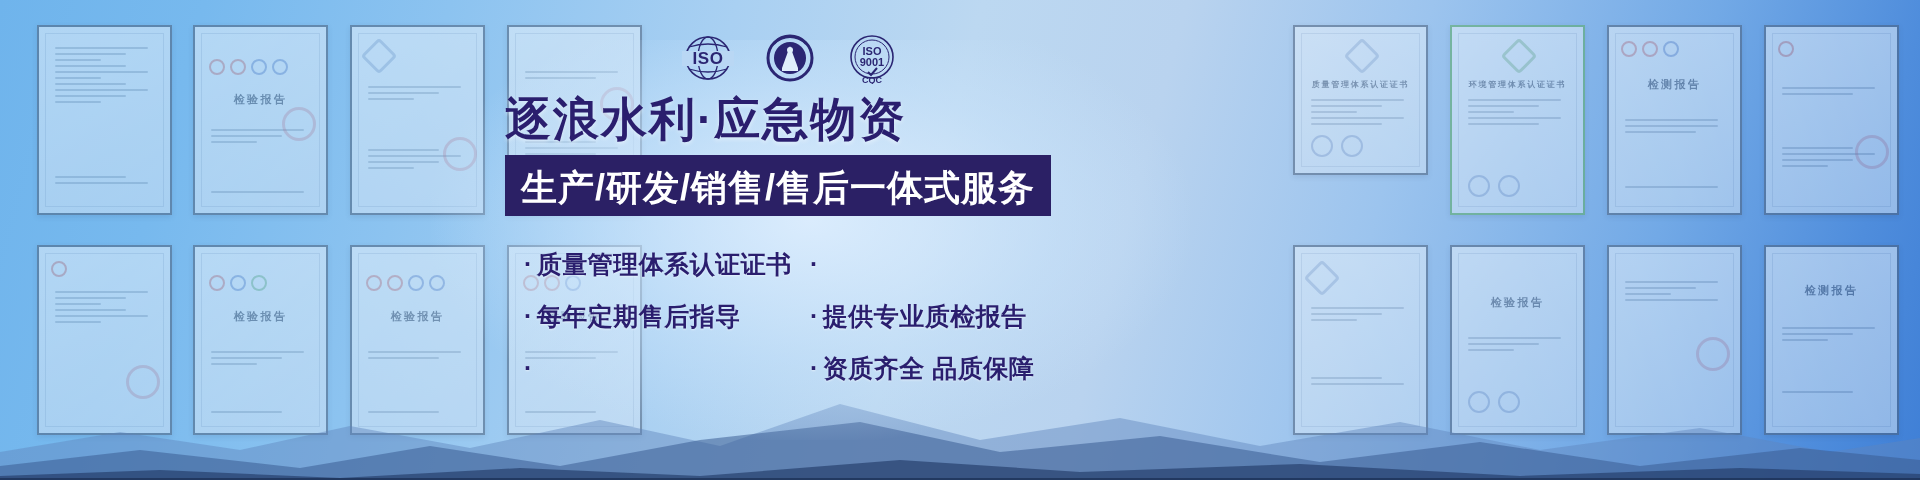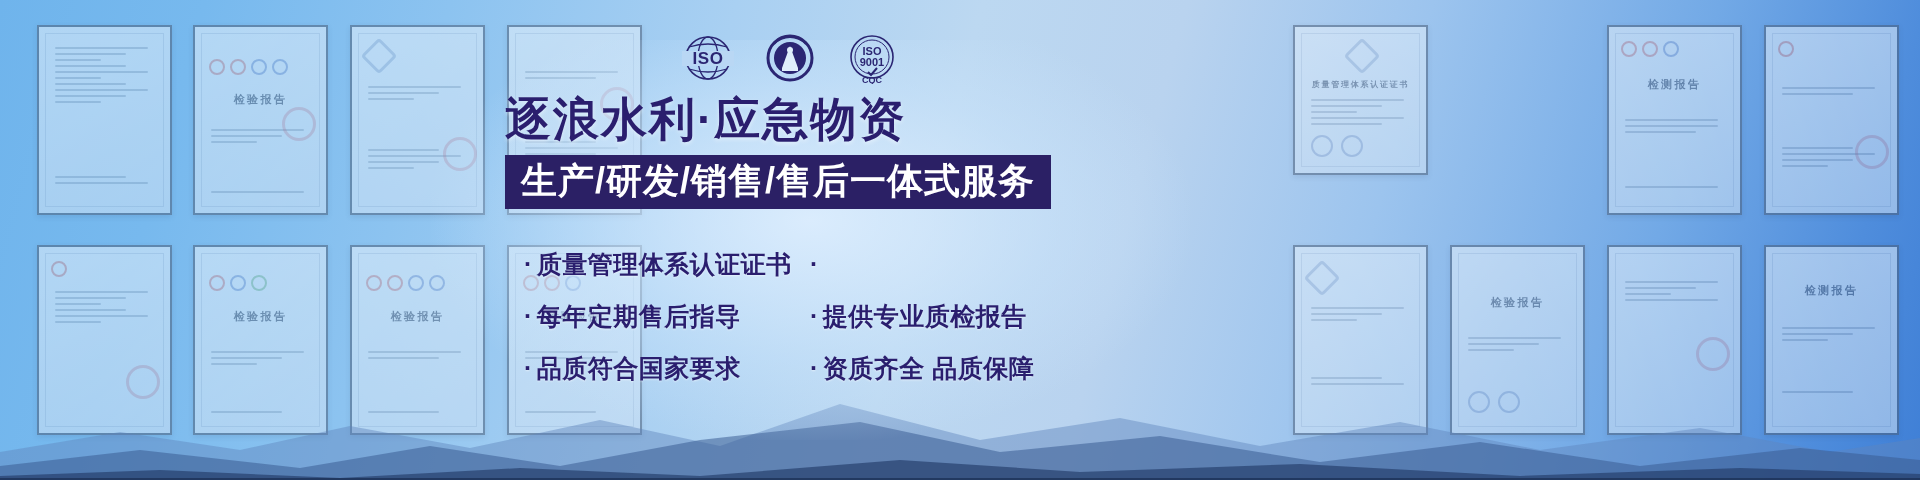--- a/index.html
+++ b/index.html
@@ -87,21 +87,21 @@
   }
   .title{
     font-family:"Liberation Sans","DejaVu Sans",sans-serif;
     font-size:46px;line-height:1.0;font-weight:700;
     letter-spacing:2px;color:#2a1e6e;white-space:nowrap;
     text-shadow:0 2px 4px rgba(255,255,255,.45);
   }
   .subbar{
     margin-top:13px;
     background:#2b2065;
-    padding:7px 16px 9px 16px;
+    padding:14px 16px 9px 16px;
     display:inline-block;
   }
   .subbar .sub{
     font-size:36px;line-height:1.05;font-weight:700;color:#ffffff;
     letter-spacing:1px;white-space:nowrap;
   }
 
   
   .bullets{
     position:absolute;left:524px;top:248px;
@@ -206,20 +206,36 @@
           <i class="s"></i>
           <i class="l"></i>
           <i class="m"></i>
         </div>
       <div class="c-badges" style="left:16px;bottom:16px;">
           <u></u>
           <u></u>
         </div>
     </div>
 
+    <div class="cert green" style="left:1450px;top:25px;width:135px;height:190px;">
+      <div class="c-inner"></div>
+      <div class="c-mark" style="left:54px;top:16px;border-color:rgba(70,150,80,.4);"></div>
+      <div class="c-title" style="top:52px;font-size:8px;">环境管理体系认证证书</div>
+      <div class="c-lines" style="top:68px;">
+          <i class="l"></i>
+          <i class="m"></i>
+          <i class="s"></i>
+          <i class="l"></i>
+          <i class="m"></i>
+        </div>
+      <div class="c-badges" style="left:16px;bottom:16px;">
+          <u></u>
+          <u></u>
+        </div>
+    </div>
 
     <div class="cert" style="left:1607px;top:25px;width:135px;height:190px;">
       <div class="c-inner"></div>
       <div class="c-logos" style="left:12px;top:14px;">
           <b></b>
           <b></b>
           <b class="blue"></b>
         </div>
       <div class="c-title" style="top:50px;font-size:11px;">检测报告</div>
       <div class="c-lines" style="top:88px;">
@@ -437,21 +453,20 @@
     <div class="bullet">
       <span class="dot">·</span>
       <span>每年定期售后指导</span>
     </div>
     <div class="bullet">
       <span class="dot">·</span>
       <span>提供专业质检报告</span>
     </div>
     <div class="bullet">
       <span class="dot">·</span>
-      <span>品质符合国家要求</span>
     </div>
     <div class="bullet">
       <span class="dot">·</span>
       <span>资质齐全 品质保障</span>
     </div>
   </div>
 
 </div>
 
 </body></html>

